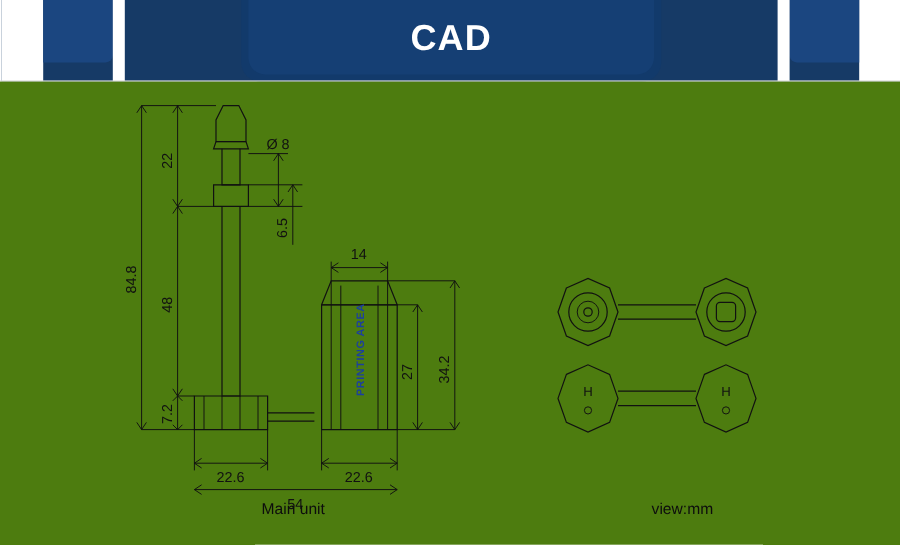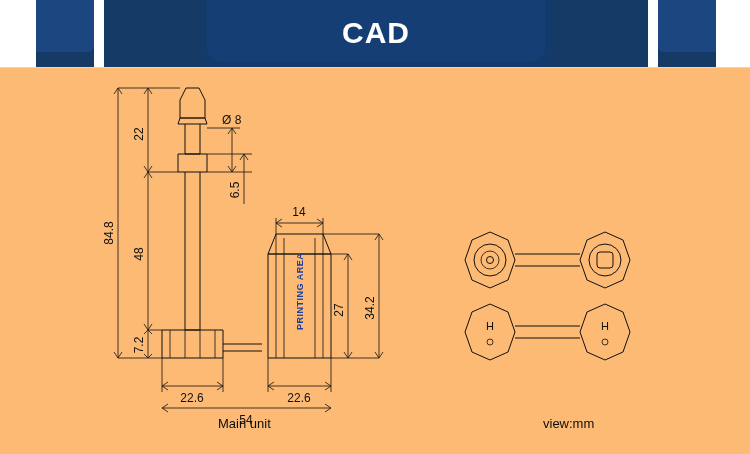--- a/index.html
+++ b/index.html
@@ -55,21 +55,21 @@
     z-index:5;
   }
   
   .banner-rule{
     position:absolute;left:0;top:67px;width:750px;height:1px;background:#d9d9d9;
   }
 
   
   .drawing{
     position:absolute;left:0;top:68px;width:750px;height:386px;
-    background:#fdba74;
+    background:#4d7c0f;
   }
   .caption{
     position:absolute;
     font-size:13px;
     color:#0d0d0d;
     white-space:nowrap;
   }
   .cap-main{left:218px;top:348px;}
   .cap-unit{left:543px;top:348px;}
 

